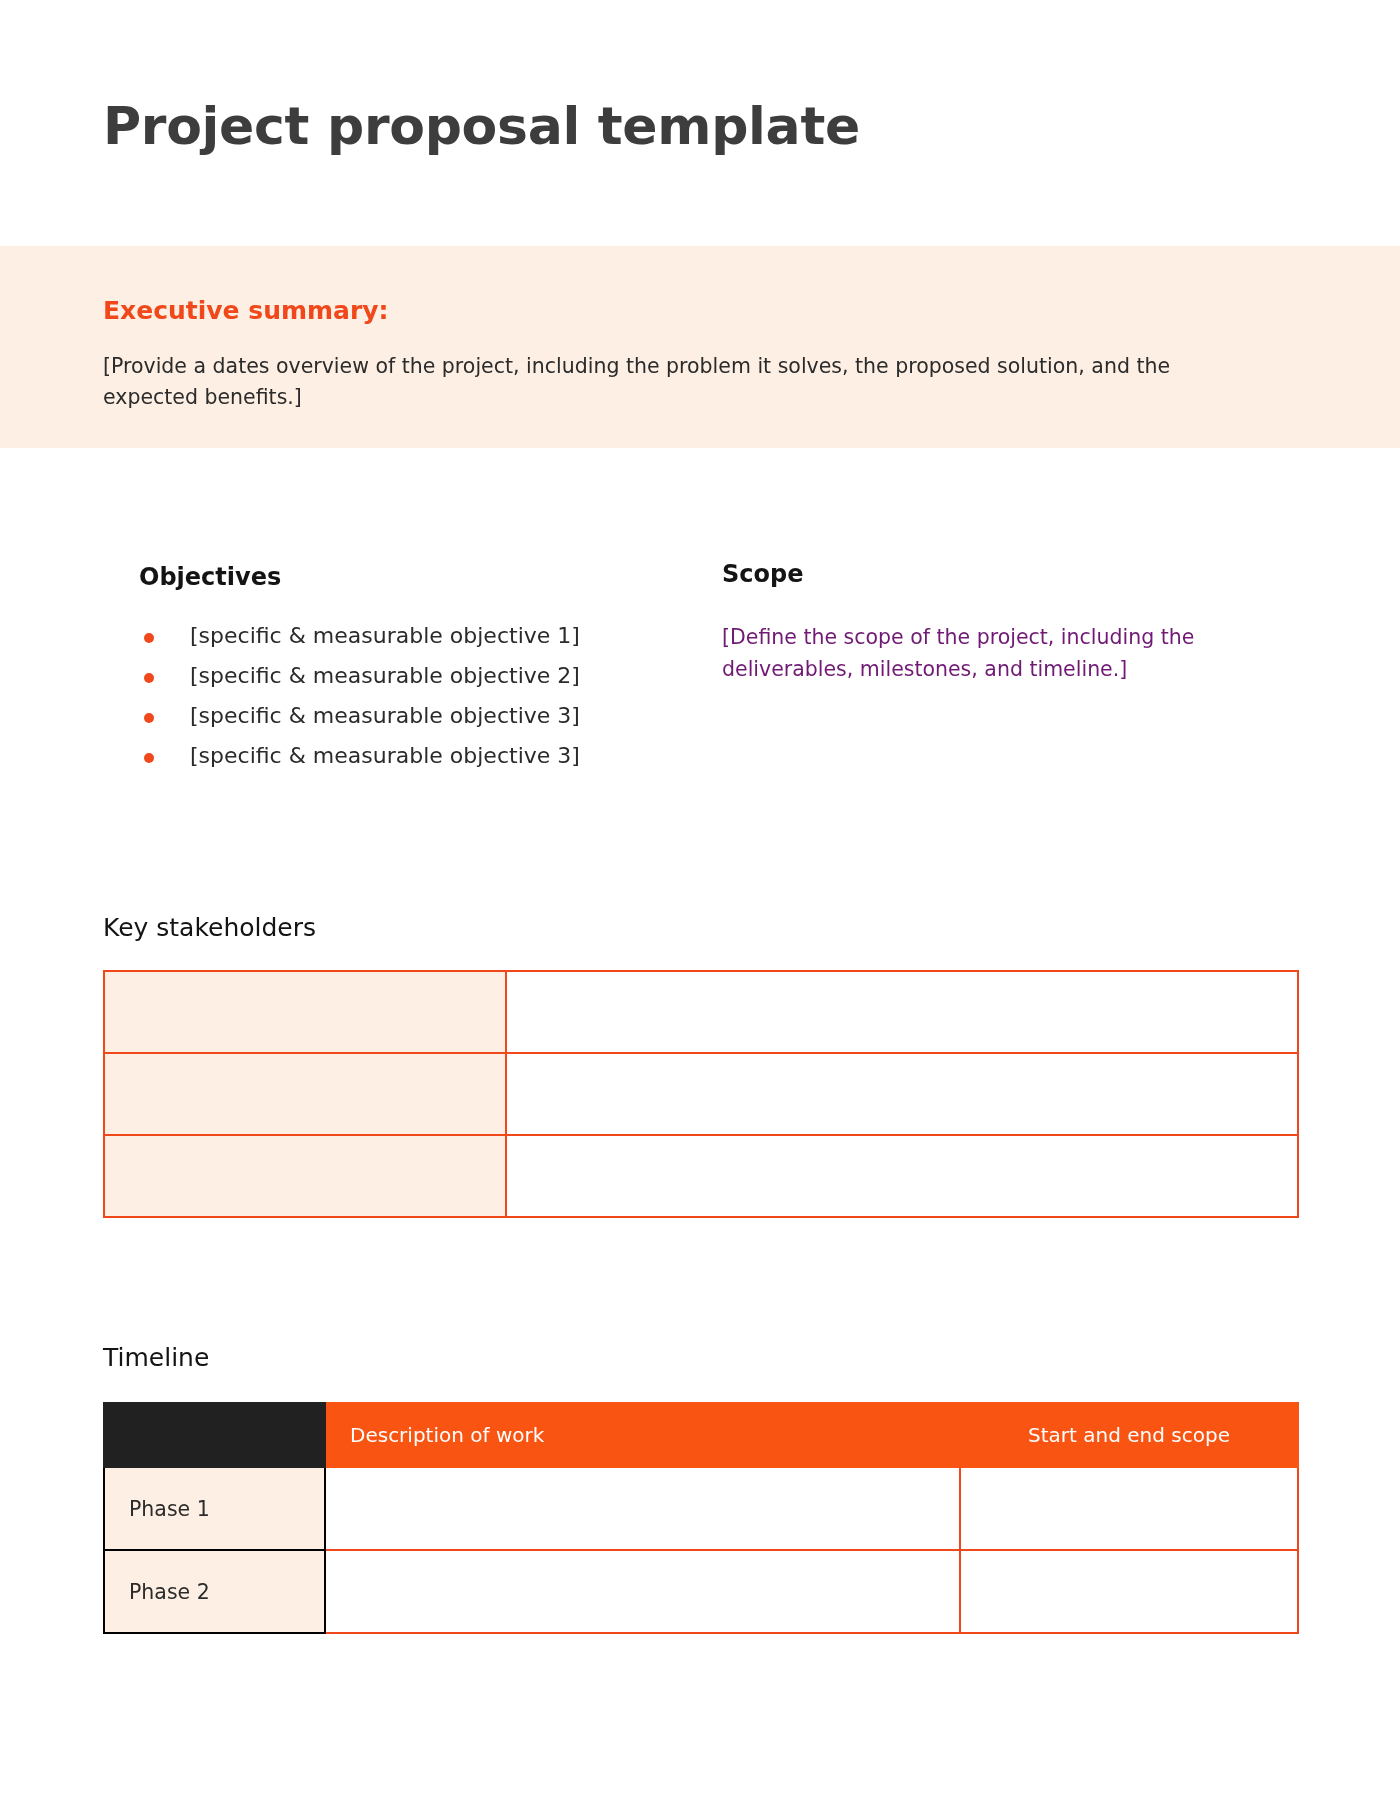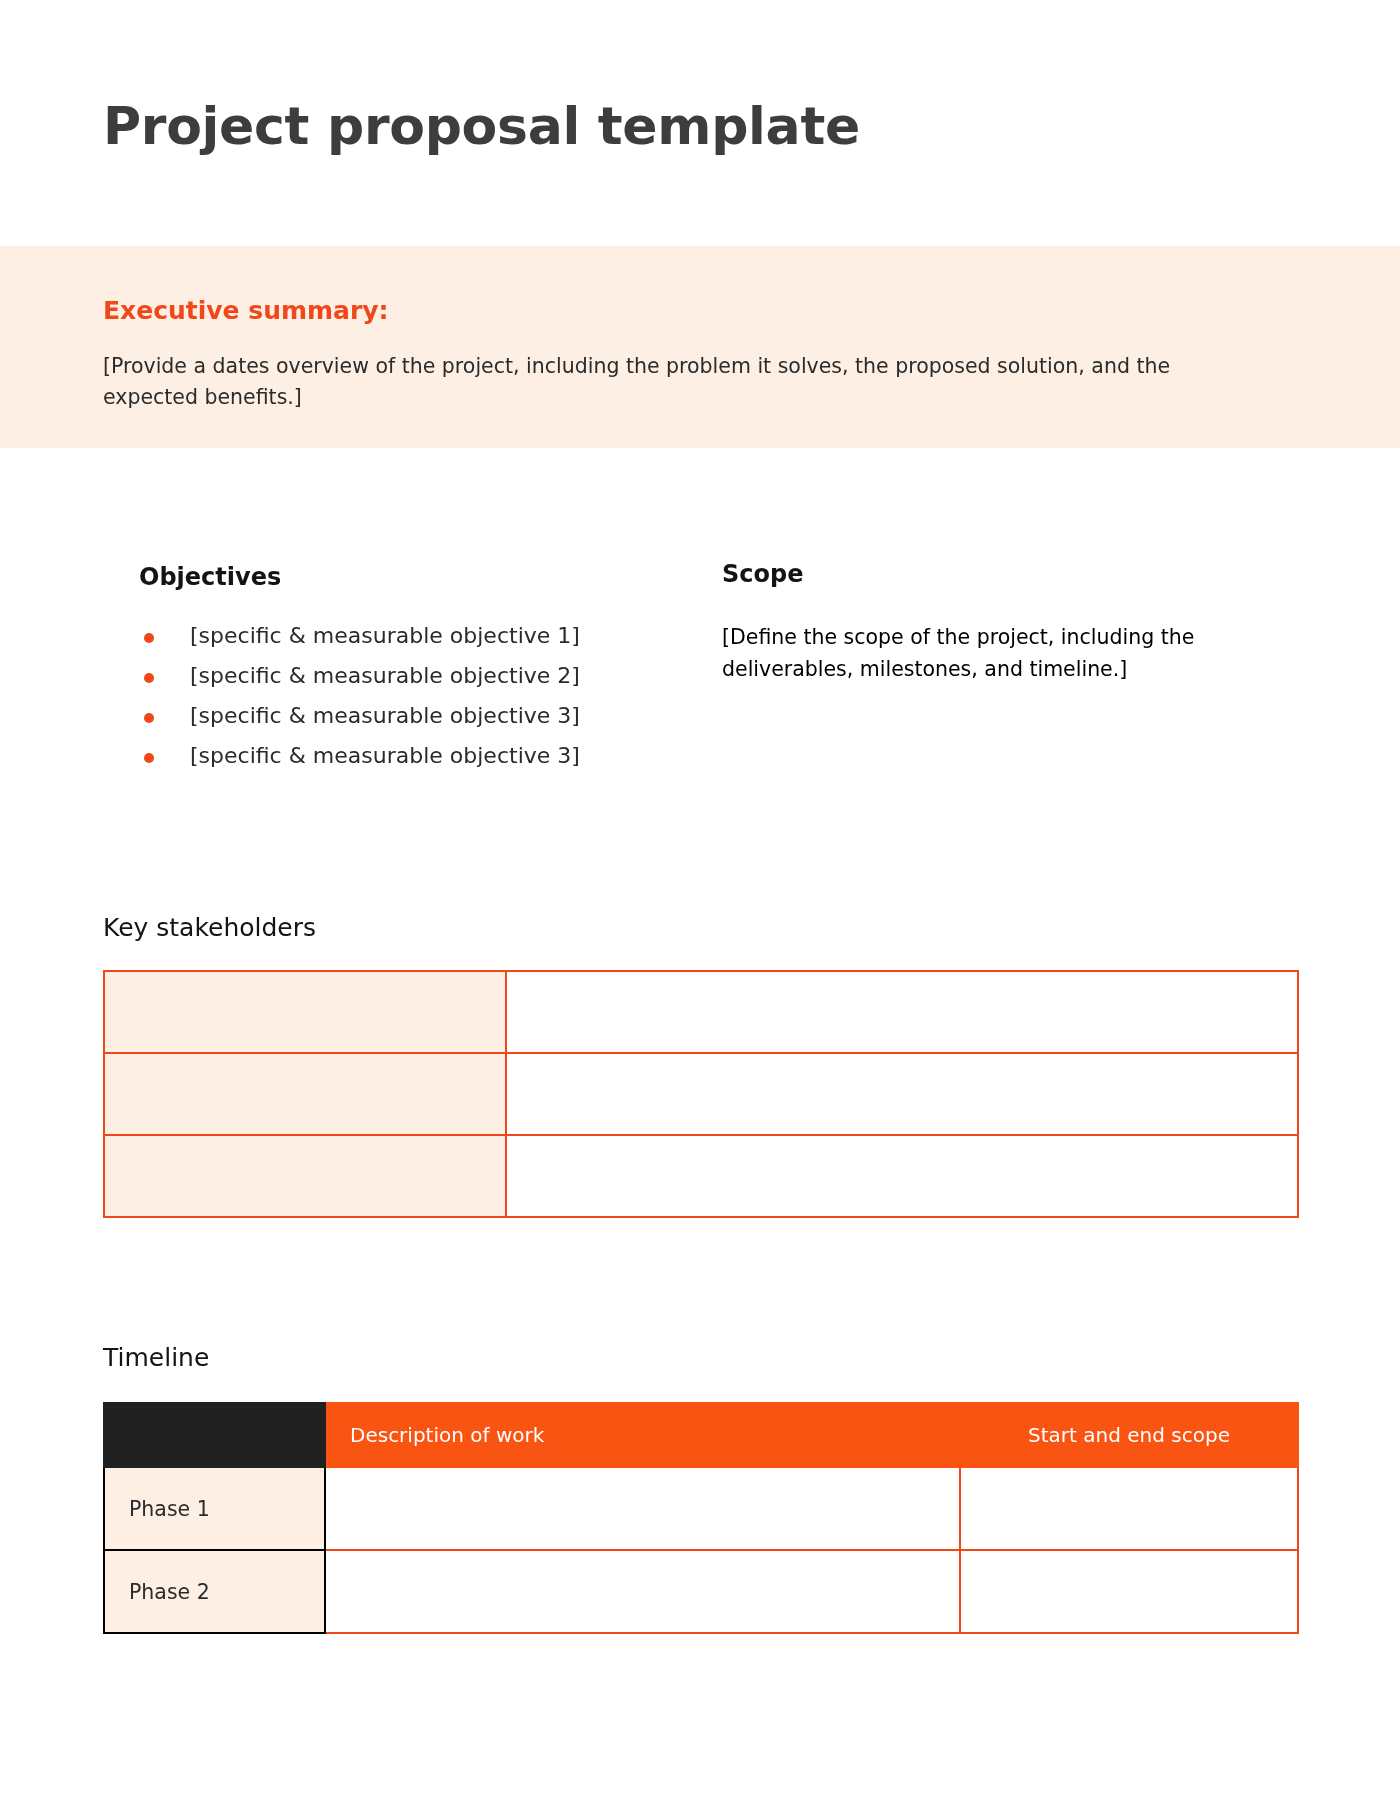--- a/index.html
+++ b/index.html
@@ -119,21 +119,21 @@
     top: 8px;
     width: 10px;
     height: 10px;
     border-radius: 50%;
     background: #f0481b;
     display: block;
   }
   .scope-body {
     font-size: 20.5px;
     line-height: 1.55;
-    color: #000000;
+    color: #701a75;
   }
 
   
   .stakeholders-section {
     position: absolute;
     left: 0;
     top: 895px;
     width: 1400px;
   }
   .section-heading {

